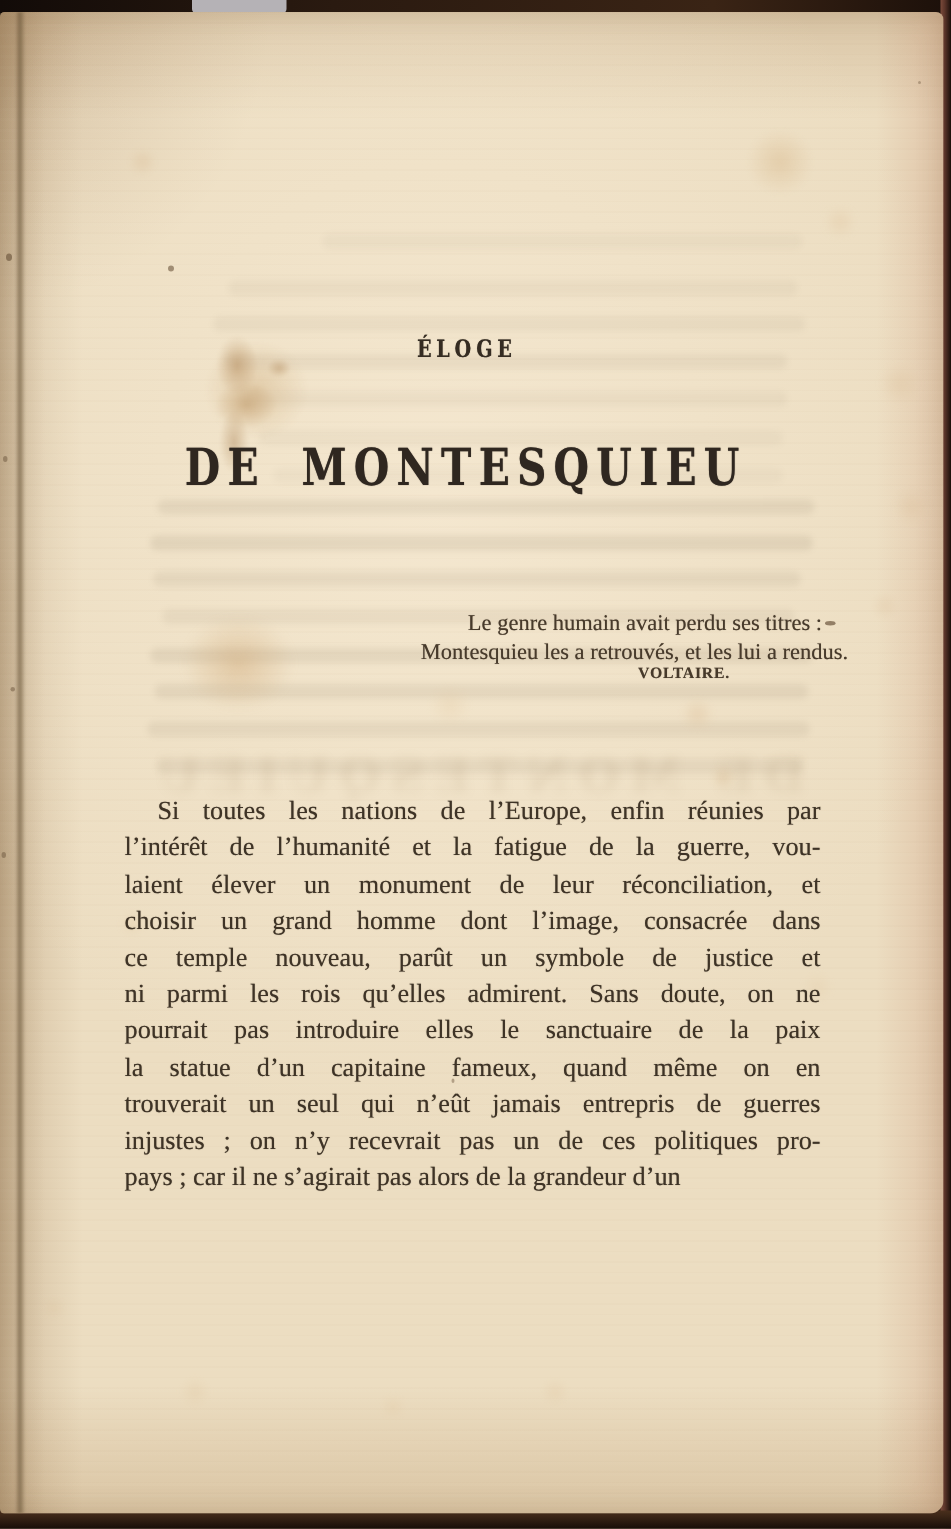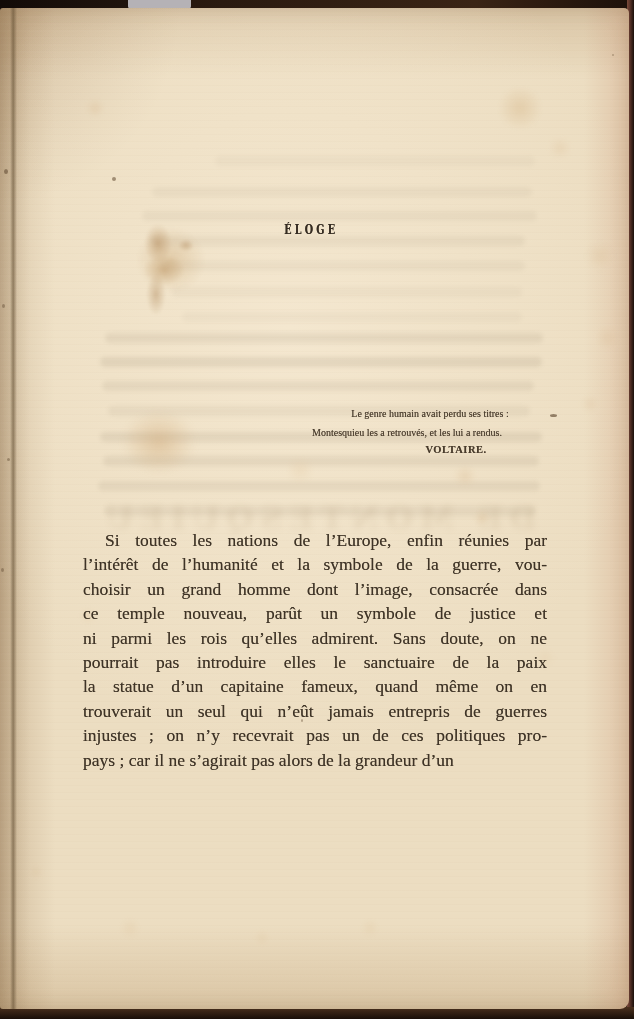--- a/index.html
+++ b/index.html
@@ -50,31 +50,31 @@
   .stain-branch{position:absolute;left:116px;top:208px;width:100px;height:98px;filter:blur(1px);
     background:
       radial-gradient(20px 28px at 42% 28%, rgba(176,134,86,.50), rgba(176,134,86,0) 70%),
       radial-gradient(30px 22px at 48% 55%, rgba(186,146,96,.48), rgba(186,146,96,0) 70%),
       radial-gradient(14px 30px at 40% 80%, rgba(170,130,84,.42), rgba(170,130,84,0) 70%),
       radial-gradient(46px 44px at 55% 45%, rgba(202,166,116,.38), rgba(202,166,116,0) 75%),
       radial-gradient(10px 8px at 70% 30%, rgba(168,126,80,.4), rgba(168,126,80,0) 80%);}
   .stain-soft{position:absolute;left:122px;top:402px;width:74px;height:64px;filter:blur(3px);
     background:radial-gradient(closest-side, rgba(205,165,115,.45), rgba(205,165,115,0));}
   .title1{position:absolute;left:0;right:10px;top:215px;margin:0;text-align:center;
-    font-family:"DejaVu Serif",serif;font-size:12px;font-weight:bold;color:#352c22;
+    font-family:"DejaVu Serif",serif;font-size:16px;font-weight:bold;color:#352c22;
     text-shadow:0 0 .5px rgba(53,44,34,.7);}
   .title1 span{display:inline-block;letter-spacing:4px;padding-left:4px;transform:scaleX(.80);}
   .title2{position:absolute;left:0;right:12px;top:284px;margin:0;text-align:center;
     font-family:"DejaVu Serif",serif;font-size:34px;font-weight:bold;color:#2f2720;
     text-shadow:0 0 .7px rgba(47,39,32,.7);}
   .title2 span{display:inline-block;letter-spacing:6px;word-spacing:12px;padding-left:6px;transform:scaleX(.80);}
-  .ep{position:absolute;white-space:nowrap;font-size:10px;color:#473a2b;
+  .ep{position:absolute;white-space:nowrap;font-size:15px;color:#473a2b;
     text-shadow:0 0 .5px rgba(71,58,43,.6);transform:translateX(-50%);}
   .ep1{left:430px;top:400px;}
-  .ep2{left:407px;top:419px;}
+  .ep2{left:423px;top:419px;}
   .ep3{left:456px;top:436px;font-size:10.5px;font-weight:bold;letter-spacing:.5px;}
   #body-block{position:absolute;left:83px;top:520px;width:464px;}
   .body-line{font-size:17.5px;line-height:24.4px;text-align:justify;text-align-last:justify;
     color:#3e3326;text-shadow:0 0 .6px rgba(62,51,38,.6);white-space:nowrap;}
   .body-line.indent{padding-left:22px;}
   .body-line.last{text-align-last:left;}
 </style>
 </head>
 <body>
 
@@ -133,30 +133,32 @@
         <div class="speck" style="left: 4px; top: 161px; width: 4px; height: 5px; opacity: 0.65; filter: blur(0.5px);"></div>
         <div class="speck" style="left: 2px; top: 296px; width: 3px; height: 4px; opacity: 0.5; filter: blur(0.5px);"></div>
         <div class="speck" style="left: 7px; top: 450px; width: 3px; height: 3px; opacity: 0.5; filter: blur(0.5px);"></div>
         <div class="speck" style="left: 1px; top: 560px; width: 3px; height: 4px; opacity: 0.5; filter: blur(0.5px);"></div>
         <div class="speck" style="left: 550px; top: 406px; width: 7px; height: 3px; opacity: 0.7; filter: blur(0.5px);"></div>
         <div class="speck" style="left: 301px; top: 711px; width: 2px; height: 3px; opacity: 0.45; filter: blur(0.5px);"></div>
         <div class="speck" style="left: 612px; top: 46px; width: 2px; height: 2px; opacity: 0.4; filter: blur(0.5px);"></div>
       </div>
 
     <h1 class="title1"><span>ÉLOGE</span></h1>
+    <h2 class="title2"><span>DE MONTESQUIEU</span></h2>
 
     <div class="epigraph">
       <div class="ep ep1">Le genre humain avait perdu ses titres :</div>
       <div class="ep ep2">Montesquieu les a retrouvés, et les lui a rendus.</div>
       <div class="ep ep3">VOLTAIRE.</div>
     </div>
 
     <div id="body-block">
         <div class="body-line indent">Si toutes les nations de l’Europe, enfin réunies par</div>
-        <div class="body-line">l’intérêt de l’humanité et la symbole de la guerre, vou-</div>
+        <div class="body-line">l’intérêt de l’humanité et la fatigue de la guerre, vou-</div>
+        <div class="body-line">laient élever un monument de leur réconciliation, et</div>
         <div class="body-line">choisir un grand homme dont l’image, consacrée dans</div>
         <div class="body-line">ce temple nouveau, parût un symbole de justice et</div>
         <div class="body-line">ni parmi les rois qu’elles admirent. Sans doute, on ne</div>
         <div class="body-line">pourrait pas introduire elles le sanctuaire de la paix</div>
         <div class="body-line">la statue d’un capitaine fameux, quand même on en</div>
         <div class="body-line">trouverait un seul qui n’eût jamais entrepris de guerres</div>
         <div class="body-line">injustes ; on n’y recevrait pas un de ces politiques pro-</div>
         <div class="body-line last">pays ; car il ne s’agirait pas alors de la grandeur d’un</div>
       </div>
   </div>

